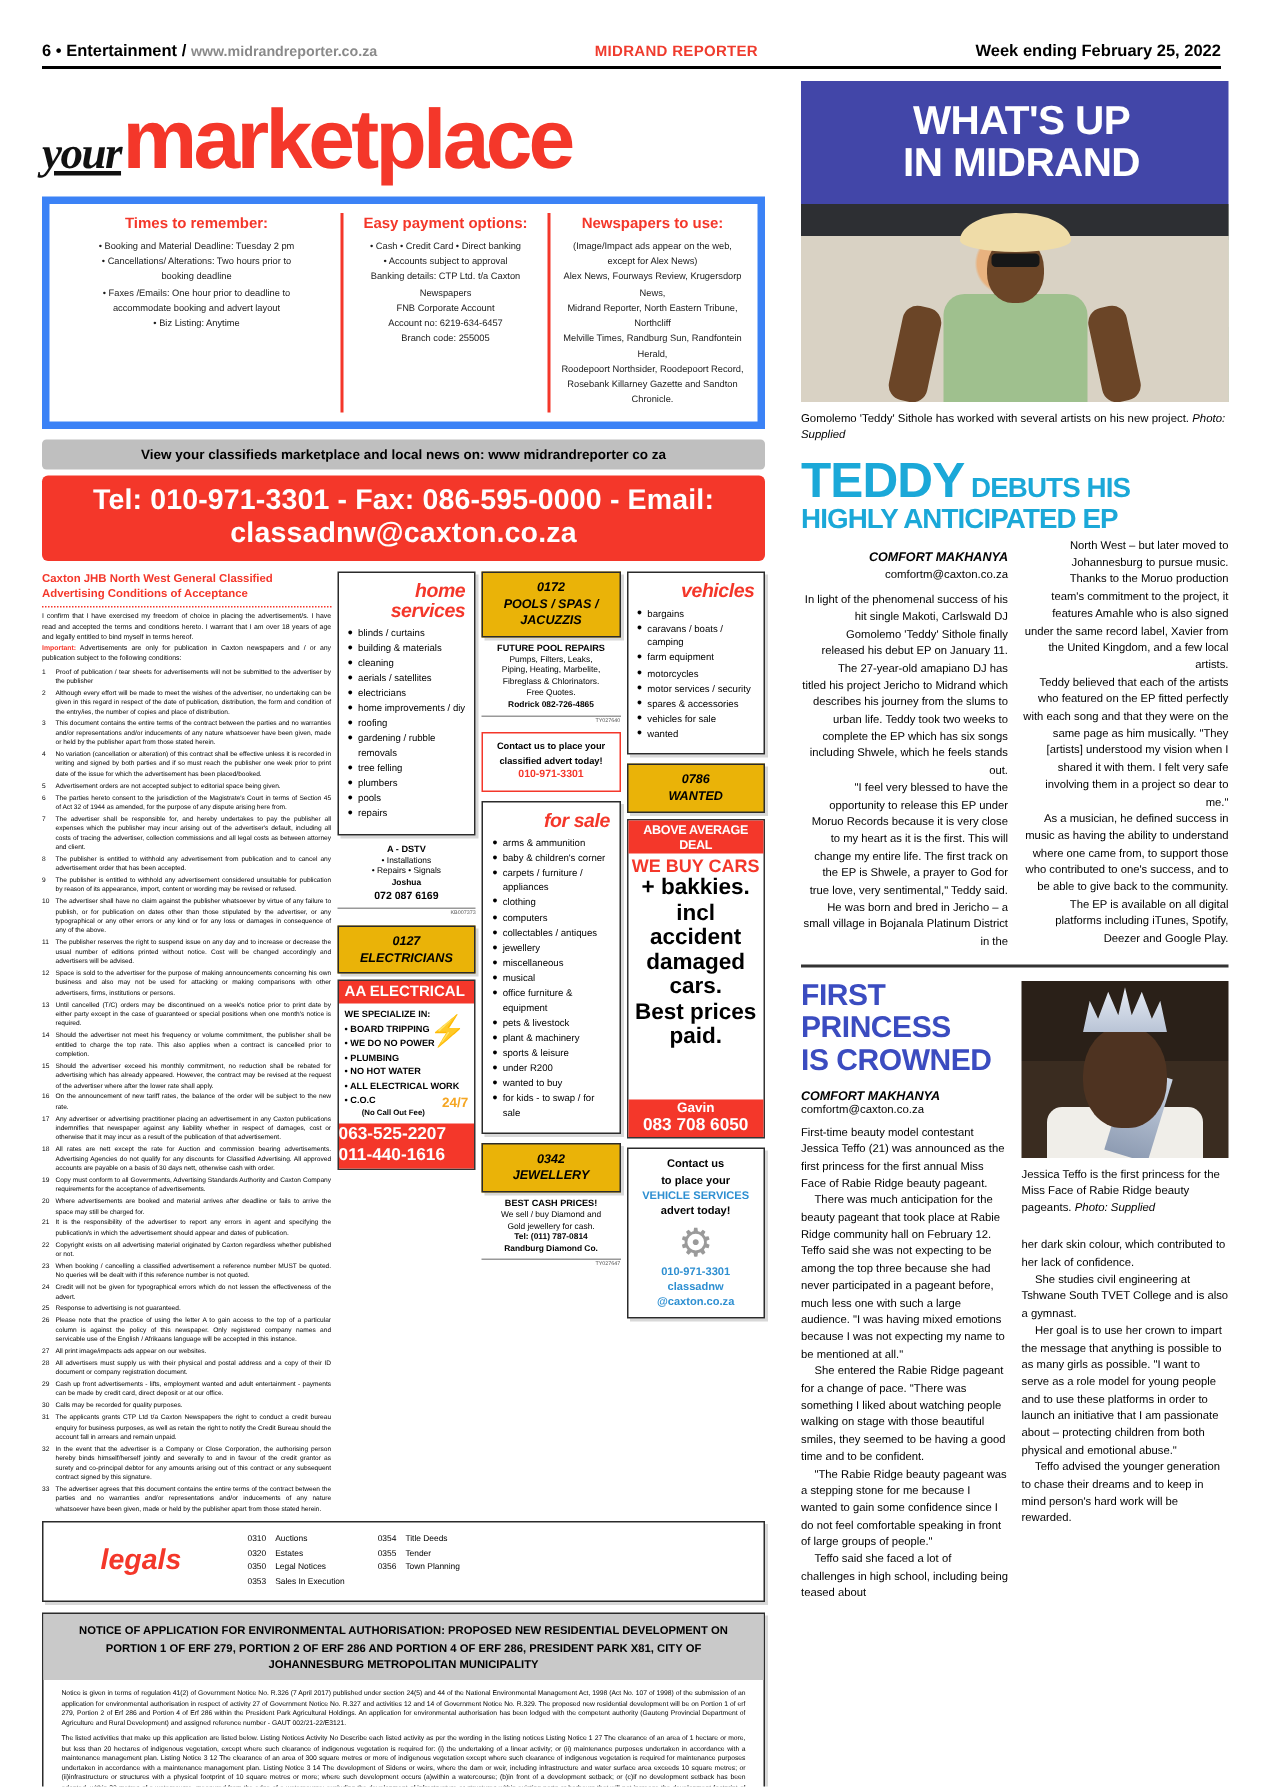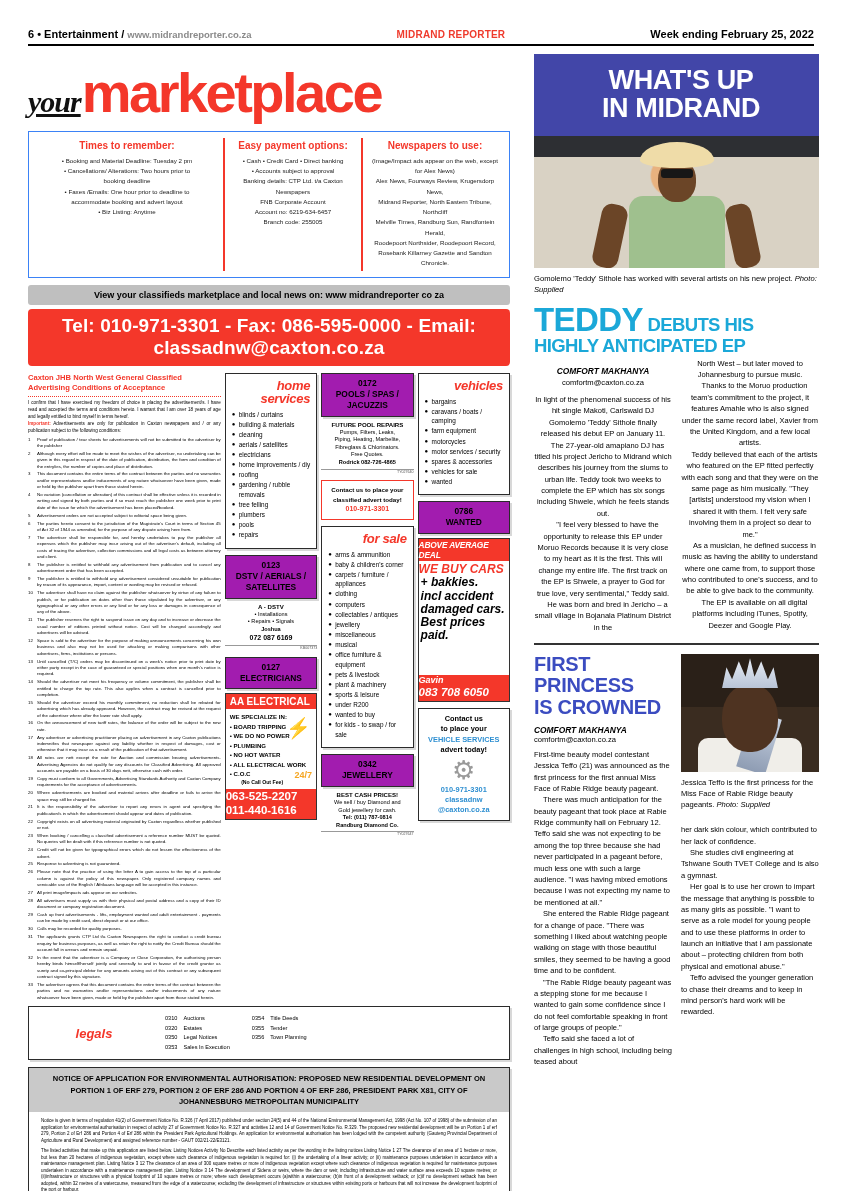--- a/index.html
+++ b/index.html
@@ -39,21 +39,21 @@
     font-size: 30px; color: #111; text-decoration: underline;
     letter-spacing: -1px;
   }
   .mp-market {
     font-family: "Liberation Sans", sans-serif;
     font-weight: bold; font-size: 56px; color: #f4372a;
     letter-spacing: -2.5px; margin-left: 1px;
   }
 
   
-  .infopanel { border: 1px solid #3b82f6; display: flex; padding: 6px 2px; }
+  .infopanel { border: 5px solid #3b82f6; display: flex; padding: 6px 2px; }
   .ip-cell { flex: 1; padding: 2px 6px; text-align: center; }
   .ip-cell.b1 { flex: 0 0 192px; }
   .ip-cell.b2 { flex: 0 0 140px; border-left: 2px solid #f4372a; border-right: 2px solid #f4372a; }
   .ip-cell.b3 { flex: 1; }
   .ip-title { color: #f4372a; font-weight: bold; font-size: 10px; margin-bottom: 5px; }
   .ip-body { font-size: 6.2px; line-height: 1.65; color: #1a1a1a; }
 
   
   .greybar {
     background: #bfbfbf; color: #000; text-align: center;
@@ -93,22 +93,23 @@
   }
   .cat-head .l2 { display: block; }
   .cat-list { font-size: 6.4px; line-height: 1.5; }
   .cat-list li { display: flex; margin-bottom: .5px; }
   .cat-list .bullet { flex: 0 0 7px; font-size: 6px; }
   .cat-list .txt { flex: 1; }
 
   .codebox {
     border: 1px solid #2b2b2b; text-align: center;
     font-weight: bold; font-size: 8.4px; line-height: 1.35;
-    padding: 4px 2px; margin-bottom: 4px; background: #a21caf;
+    padding: 4px 2px; margin-bottom: 4px; background: #eab308;
     box-shadow: 2px 2px 0 #d8d8d8;
+    font-style: italic;
   }
 
   .adbox { margin-bottom: 6px; font-size: 5.6px; line-height: 1.35; text-align: center; }
   .adbox .ad-t { font-weight: bold; font-size: 6.1px; }
   .adbox .ad-b { font-weight: bold; }
   .ad-ref { text-align: right; font-size: 3.6px; color: #555; border-top: 1px solid #999; margin-top: 2px; }
 
   .promo-red {
     border: 1.6px solid #f4372a; text-align: center; padding: 4px 3px;
     font-size: 6.2px; font-weight: bold; line-height: 1.5; margin-bottom: 6px;
@@ -119,37 +120,37 @@
   .aa-ad { border: 1px solid #333; margin-bottom: 6px; background:#fff; }
   .aa-top { background: #f4372a; color: #fff; font-weight: bold; font-size: 10px; padding: 2px 4px; }
   .aa-top .w { color: #fff; }
   .aa-body { padding: 3px 4px; font-size: 6.1px; font-weight: bold; line-height: 1.55; position: relative; }
   .aa-body .bolt { position: absolute; right: 5px; top: 4px; color: #f5a623; font-size: 20px; }
   .aa-247 { color: #f5a623; font-weight: bold; font-size: 9px; float: right; margin-top: -9px; }
   .aa-nofee { text-align: center; font-size: 5.2px; font-weight: bold; }
   .aa-phones { background: #f4372a; color: #fff; font-weight: bold; font-size: 11.5px; line-height: 1.15; padding: 1px 0 2px 0; }
 
   
-  .buycars { border: 1px solid #333; margin-bottom: 6px; background: #fff; font-style: italic; }
+  .buycars { border: 1px solid #333; margin-bottom: 6px; text-align: center; background: #fff; }
   .bc-band { background: #f4372a; color: #fff; font-weight: bold; font-size: 8.4px; padding: 1px 0; letter-spacing: -.2px; }
   .bc-big { color: #f4372a; font-weight: bold; font-size: 12px; line-height: 1.05; padding-top: 2px; }
-  .bc-txt { font-weight: bold; font-size: 12px; line-height: 1.1; padding: 1px 2px; }
+  .bc-txt { font-weight: bold; font-size: 15px; line-height: 1.1; padding: 1px 2px; }
   .bc-foot { background: #f4372a; color: #fff; font-weight: bold; font-size: 11.5px; line-height: 1.1; padding: 1px 0 2px 0; margin-top: 32px; }
   .bc-foot .nm { font-size: 9px; display: block; }
 
   
   .vsbox { border: 1px solid #2b2b2b; text-align: center; padding: 5px 4px; margin-bottom: 6px; background:#fff; box-shadow: 2px 2px 0 #d8d8d8; }
   .vs-l { font-weight: bold; font-size: 7.4px; line-height: 1.4; }
   .vs-blue { color: #2e8fd1; font-weight: bold; }
   .vs-art { font-size: 26px; color: #9a9a9a; line-height: 1; margin: 2px 0; }
   .vs-contact { color: #2e8fd1; font-weight: bold; font-size: 7.4px; line-height: 1.35; }
 
   
   .legals { border: 1px solid #2b2b2b; margin-top: 4px; padding: 7px 10px; display: flex; align-items: center; gap: 16px; box-shadow: 2px 2px 0 #d8d8d8; }
-  .legals-title { color: #f4372a; font-weight: bold; font-style: italic; font-size: 13px; width: 110px; text-align: center; }
+  .legals-title { color: #f4372a; font-weight: bold; font-style: italic; font-size: 19px; width: 110px; text-align: center; }
   .legals-cols { display: flex; gap: 22px; font-size: 5.6px; line-height: 1.7; }
   .legals-cols .lc { display: flex; gap: 6px; }
   .legals-cols .codes { color: #000; }
 
   
   .notice { border: 1px solid #2b2b2b; margin-top: 7px; background: #fff; box-shadow: 2px 2px 0 #d8d8d8; }
   .notice-head { background: #c9c9c9; text-align: center; font-weight: bold; font-size: 7.5px; line-height: 1.5; padding: 5px 18px; }
   .notice-body { padding: 6px 12px 4px 12px; font-size: 4.5px; line-height: 1.45; text-align: justify; }
   .notice-body p { margin-bottom: 4px; }
 
@@ -186,21 +187,21 @@
     color: #1ba8d8; font-weight: bold; line-height: 1.0; margin-top: 8px; letter-spacing: -.6px;
   }
   .hl-big { font-size: 33px; }
   .hl-sm { font-size: 18.5px; }
   .hl-l2 { font-size: 18.5px; display: block; margin-top: 1px; }
 
   .byline { font-weight: bold; font-style: italic; font-size: 8.4px; margin-top: 7px; }
   .byemail { font-size: 7.6px; margin-bottom: 5px; }
 
   .art-cols { display: flex; gap: 9px; margin-top: 2px; }
-  .art-col { flex: 1; font-size: 7.5px; line-height: 1.52; text-align: center; }
+  .art-col { flex: 1; font-size: 7.5px; line-height: 1.52; text-align: right; }
   .art-col p { margin-bottom: 0; text-indent: 9px; }
   .art-col p.first { text-indent: 0; }
 
   .hr-thick { border-top: 2px solid #333; margin: 10px 0 9px 0; }
 
   .headline-blue { color: #3b4cc0; font-weight: bold; font-size: 20px; line-height: 1.06; letter-spacing: -.3px; }
 
   .story2 { display: flex; gap: 9px; margin-top: 6px; }
   .s2-left { width: 138px; }
   .s2-right { width: 138px; }
@@ -484,25 +485,20 @@
                   <span class="bullet">●</span>
                   <span class="txt">pools</span>
                 </li>
               <li>
                   <span class="bullet">●</span>
                   <span class="txt">repairs</span>
                 </li>
             </ul>
           </div>
 
-          <div class="codebox">
-            <div>0123</div>
-            <div>DSTV / AERIALS /</div>
-            <div>SATELLITES</div>
-          </div>
 
           <div class="adbox">
             <div class="ad-t">A - DSTV</div>
             <div>• Installations</div>
             <div>• Repairs • Signals</div>
             <div class="ad-b">Joshua</div>
             <div class="ad-b" style="font-size:7px">072 087 6169</div>
             <div class="ad-ref">KB007373</div>
           </div>
 

